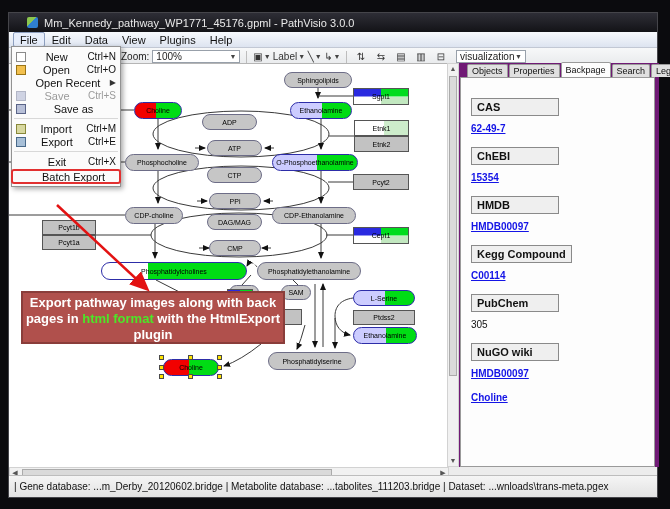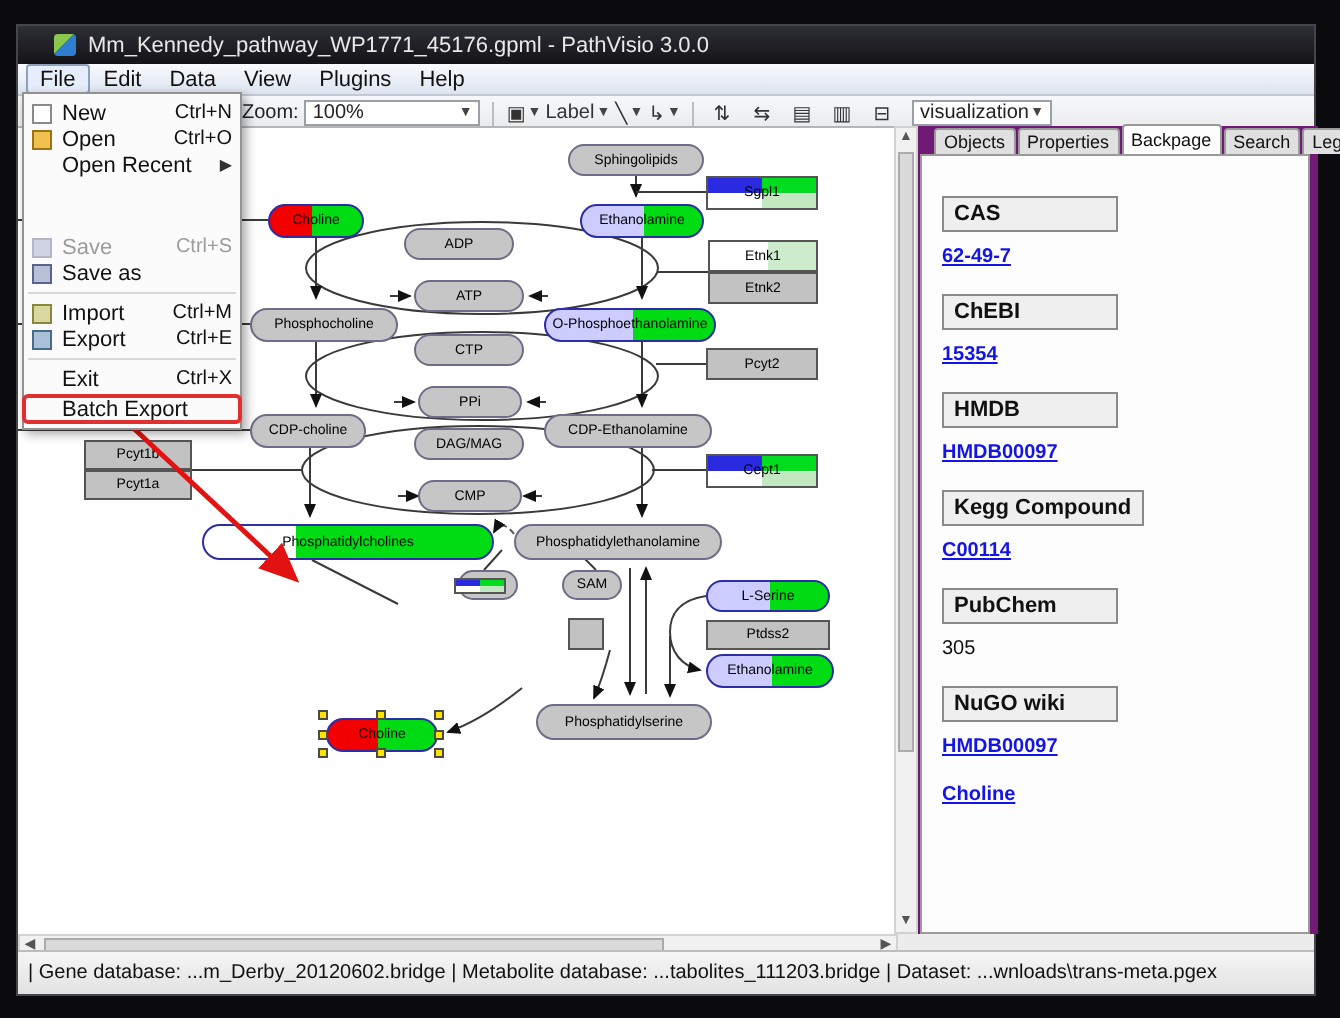--- a/index.html
+++ b/index.html
@@ -44,22 +44,22 @@
   .pcontent{position:absolute;left:1px;right:4px;top:14px;bottom:0;background:#fdfdfd;border:1px solid #9a9a9a;padding:20px 8px 0 10px;overflow:hidden;font-size:10px;}
   .crossref{color:#2565ae;font-weight:bold;font-size:12px;margin-bottom:26px;}
   .sec{margin-bottom:13px;}
   .sec-h{display:inline-block;min-width:76px;border:1px solid #8a8a8a;background:#efefef;font-weight:bold;font-size:11px;color:#111;padding:2px 5px;margin-bottom:7px;}
   .sec-v a{color:#1414e6;font-weight:bold;text-decoration:underline;font-size:10px;}
   .sec-v span{font-size:10px;color:#111;}
   
   .statusbar{position:absolute;left:0;right:0;bottom:0;height:21px;background:linear-gradient(#f5f5f5,#e2e2e2);border-top:1px solid #bdbdbd;font-size:10px;display:flex;align-items:center;padding-left:5px;color:#111;white-space:nowrap;overflow:hidden;}
   
   .filemenu{position:absolute;left:2px;top:33px;width:110px;background:#fbfbfb;border:1px solid #929292;box-shadow:2px 2px 5px rgba(0,0,0,.35);z-index:60;padding:3px 0;font-size:11px;box-sizing:border-box;}
-  .fmrow{display:flex;align-items:center;height:13px;padding:0 4px 0 4px;gap:5px;color:#111;}
-  .fmrow.disabled{color:#9b9b9b;margin-top:28px;}
+  .fmrow{display:flex;align-items:center;height:13px;padding:0 4px 0 4px;gap:5px;color:#111;text-align:center;}
+  .fmrow.disabled{color:#9b9b9b;}
   .fmrow.hl{outline:2px solid #e23030;outline-offset:-1px;border-radius:2px;margin-top:2px;}
   .fmicon{width:10px;height:10px;flex:none;box-sizing:border-box;}
   .fmlabel{flex:1;}
   .fmshort{font-size:10px;}
   .fmsub{font-size:8px;color:#333;}
   .fmsep{height:1px;background:#d8d8d8;margin:3px 2px;}
   .ic-page{background:#fff;border:1px solid #8a8a8a;}
   .ic-folder{background:#f2c04e;border:1px solid #9a7416;}
   .ic-disk{background:#9aa4c8;border:1px solid #5a6488;}
   .ic-disk2{background:#b8c0d8;border:1px solid #5a6488;}
@@ -331,20 +331,25 @@
           <span class="fmlabel">Exit</span>
           <span class="fmshort">Ctrl+X</span>
         </div>
         <div class="fmrow hl">
           <span class="fmicon ic-none"></span>
           <span class="fmlabel">Batch Export</span>
         </div>
       </div>
   </div>
 
+  <div class="callout">
+    <span>
+      <span>Export pathway images along with back pages in </span><span class="hl-green">html format</span><span> with the HtmlExport plugin</span>
+    </span>
+  </div>
 
   <svg id="redarrow" width="670" height="509">
     <defs>
       <marker id="rah" markerWidth="9" markerHeight="9" refX="6" refY="3.5" orient="auto">
         <path d="M0,0 L8,3.5 L0,7 z" fill="#e31212"></path>
       </marker>
     </defs>
     <path d="M57 205 L146 288" stroke="#e31212" stroke-width="2.5" fill="none" marker-end="url(#rah)"></path>
   </svg>
 </div>

